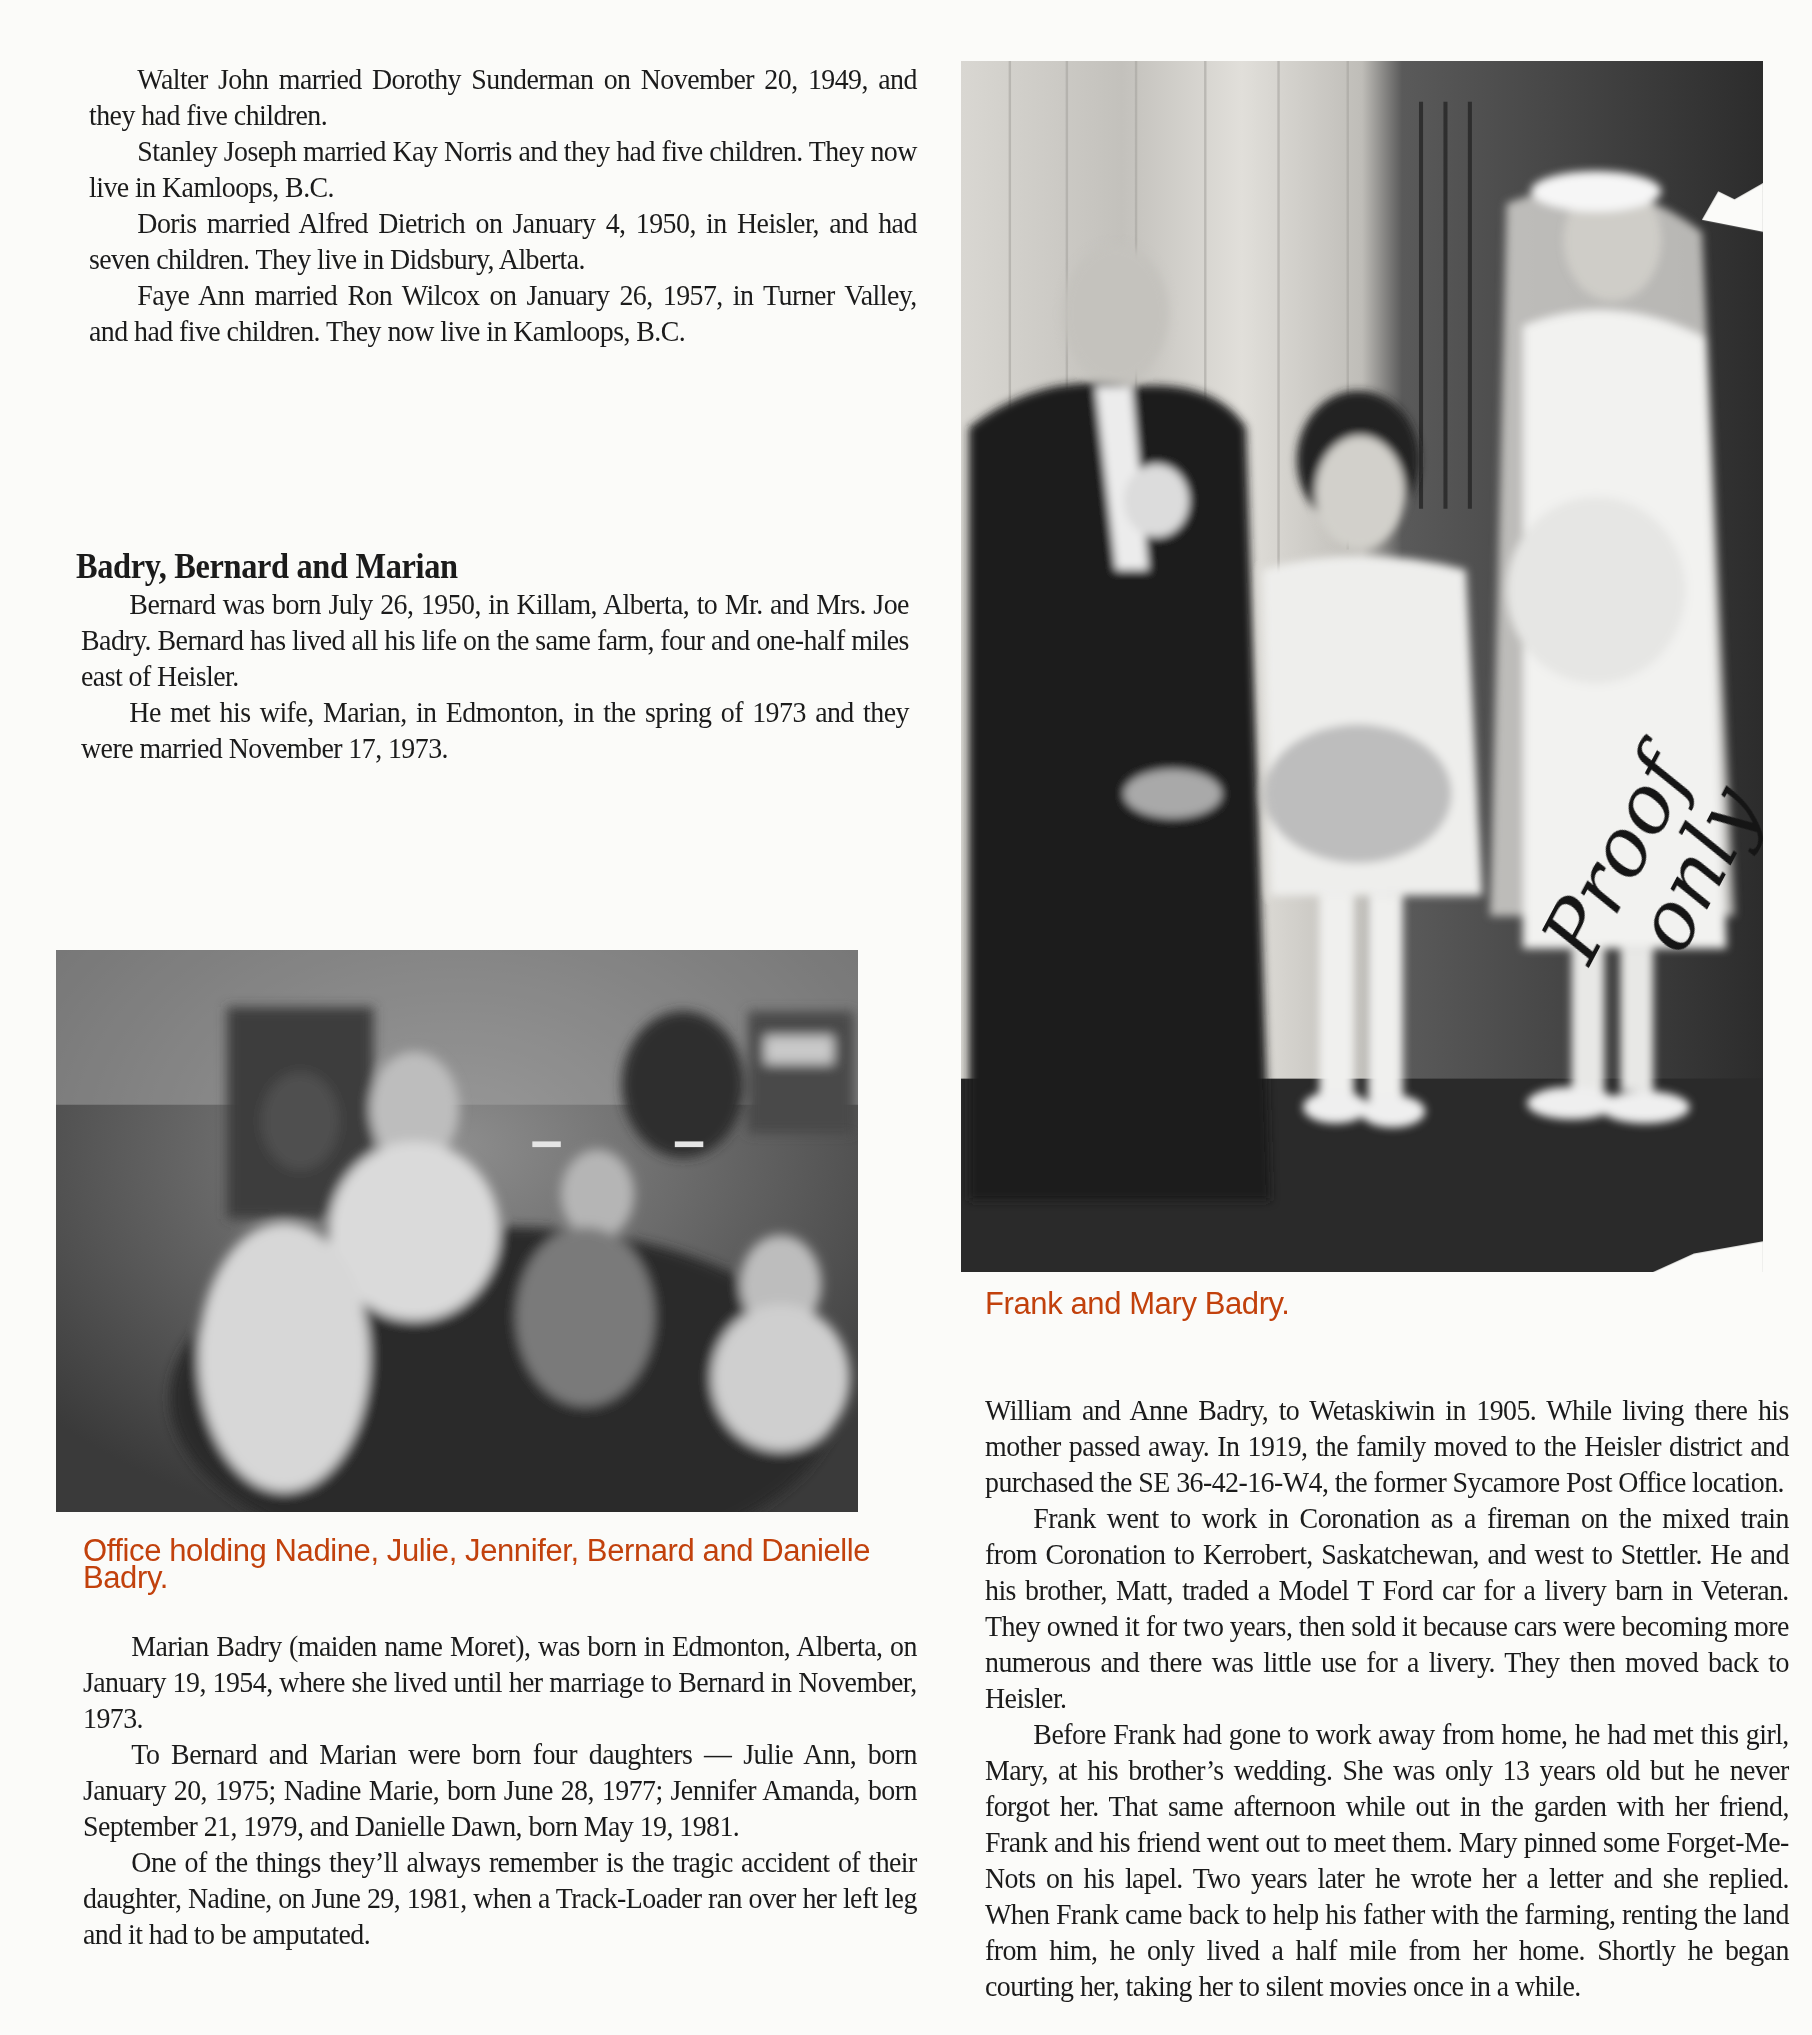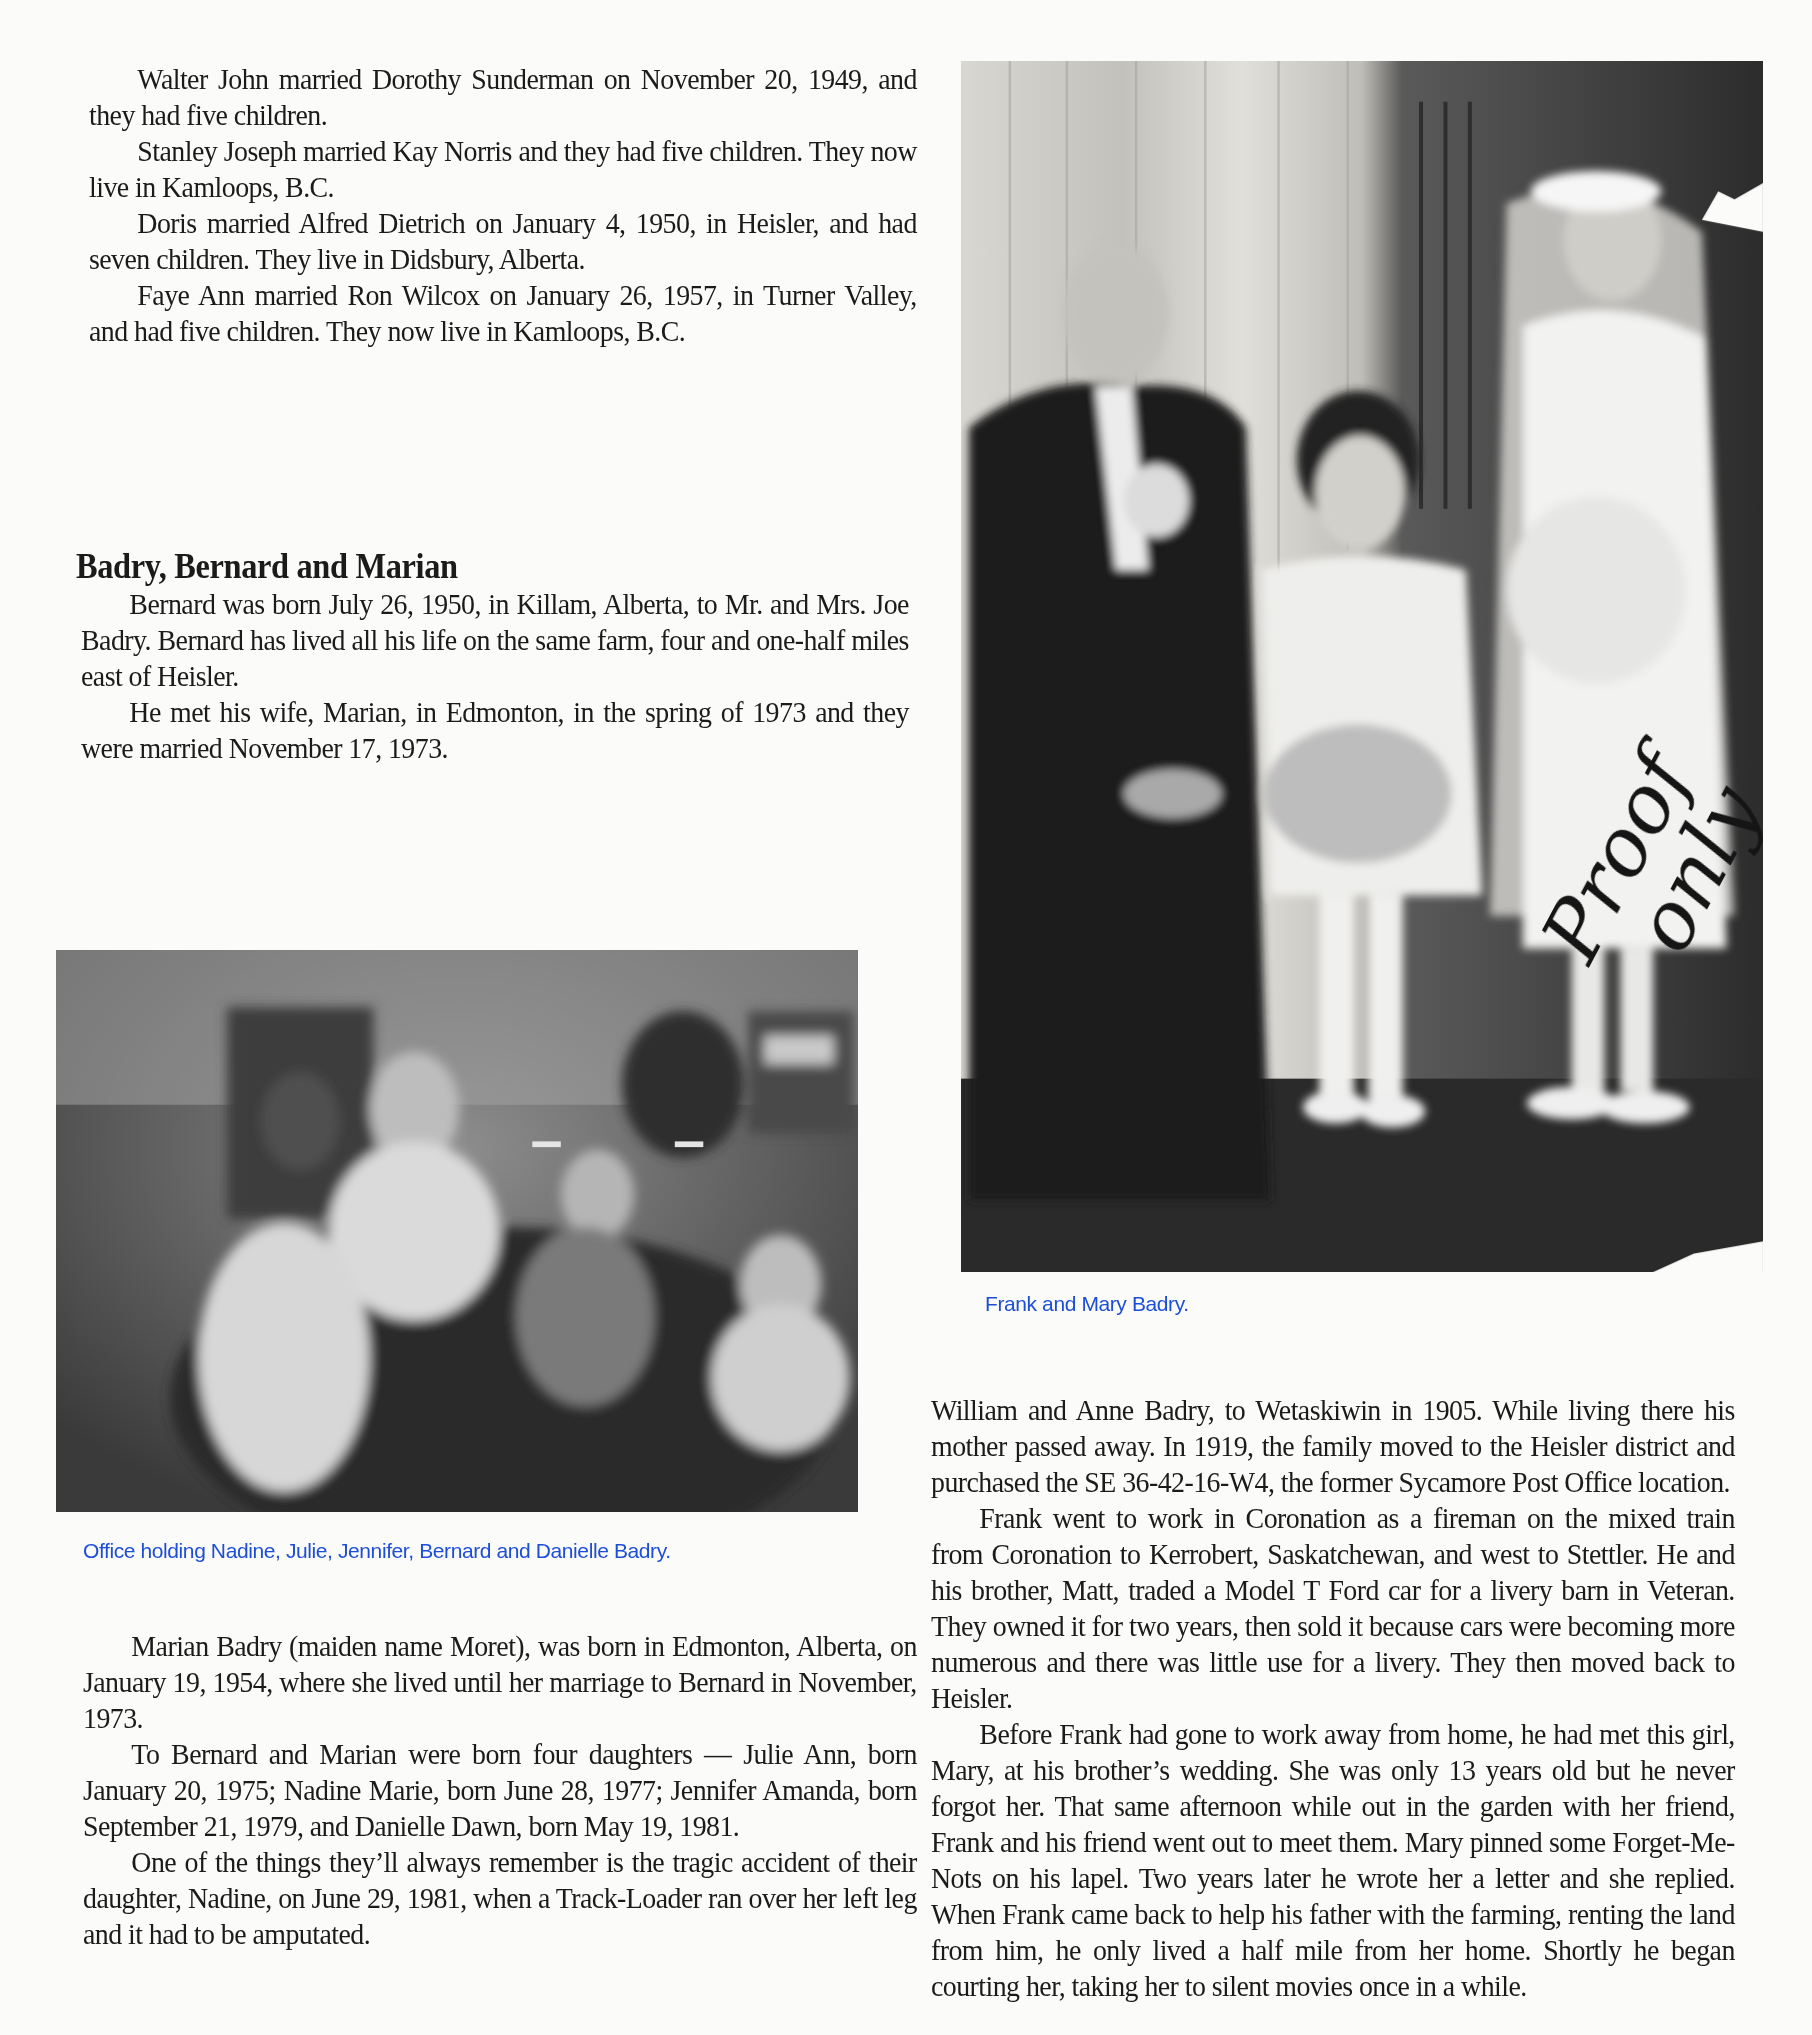--- a/index.html
+++ b/index.html
@@ -14,21 +14,21 @@
     text-indent: 52px; margin: 0; letter-spacing: -0.6px;
     transform: scaleX(0.93); transform-origin: left top; width: 107.5%;
   }
   .para.noindent { text-indent: 0; }
   .heading {
     font-weight: bold; font-size: 36px; line-height: 39px; margin: 0;
     letter-spacing: -0.4px; transform: scaleX(0.9); transform-origin: left top;
   }
   .caption {
     font-family: "Liberation Sans", "DejaVu Sans", sans-serif;
-    font-size: 21px; line-height: 27px; color: #1d4ed8; margin: 0;
+    font-size: 31px; line-height: 27px; color: #c2410c; margin: 0;
     letter-spacing: -0.4px;
   }
   .photo { position: absolute; overflow: hidden; }
   .photo svg { width: 100%; height: 100%; display: block; }
   .proof {
     position: absolute; font-family: "DejaVu Serif", serif; font-style: italic;
     font-size: 81px; color: #151515; transform: rotate(-62deg);
     transform-origin: left top; line-height: 77px; white-space: pre;
   }
 </style>
@@ -153,18 +153,18 @@
     <path d="M1970 300 L1900 340 L1860 320 L1820 390 L1970 420 Z" fill="#fbfbf9"></path>
     <path d="M1970 2900 L1800 2930 L1700 2975 L1970 2975 Z" fill="#fbfbf9"></path>
   </svg>
   <div class="proof" style="left:570px; top:875px;">Proof
   only</div>
 </div>
 <div class="col" style="left:957px; top:1290px; width:804px;">
   <p class="caption">Frank and Mary Badry.</p>
 </div>
 
-<div class="col" style="left:903px; top:1392px; width:804px;">
+<div class="col" style="left:957px; top:1392px; width:804px;">
   <p class="para noindent">William and Anne Badry, to Wetaskiwin in 1905. While living there his mother passed away. In 1919, the family moved to the Heisler district and purchased the SE 36-42-16-W4, the former Sycamore Post Office location.</p>
   <p class="para">Frank went to work in Coronation as a fireman on the mixed train from Coronation to Kerrobert, Saskatchewan, and west to Stettler. He and his brother, Matt, traded a Model T Ford car for a livery barn in Veteran. They owned it for two years, then sold it because cars were becoming more numerous and there was little use for a livery. They then moved back to Heisler.</p>
   <p class="para">Before Frank had gone to work away from home, he had met this girl, Mary, at his brother’s wedding. She was only 13 years old but he never forgot her. That same afternoon while out in the garden with her friend, Frank and his friend went out to meet them. Mary pinned some Forget-Me-Nots on his lapel. Two years later he wrote her a letter and she replied. When Frank came back to help his father with the farming, renting the land from him, he only lived a half mile from her home. Shortly he began courting her, taking her to silent movies once in a while.</p>
 </div>
 
 
 </body></html>

